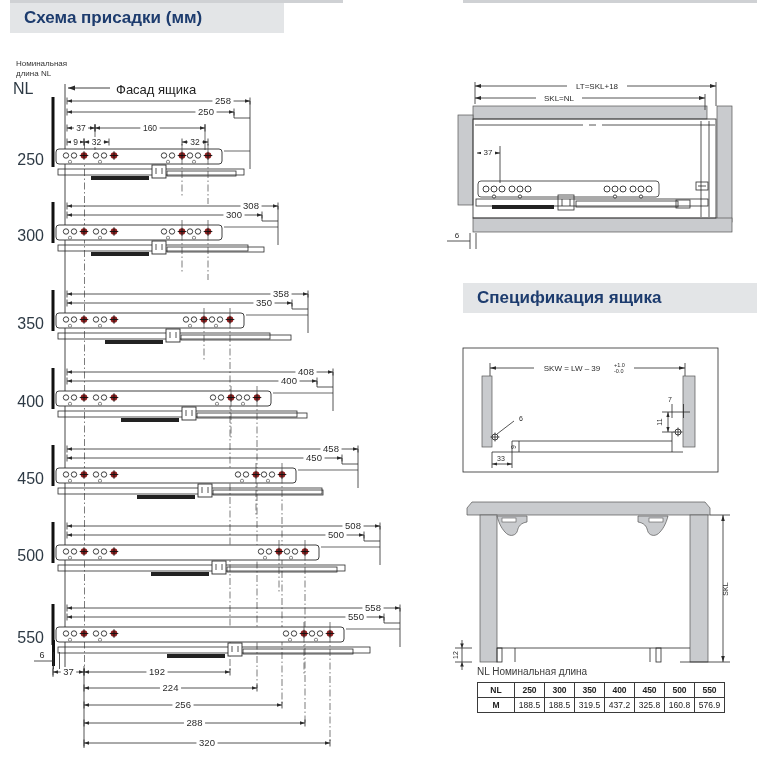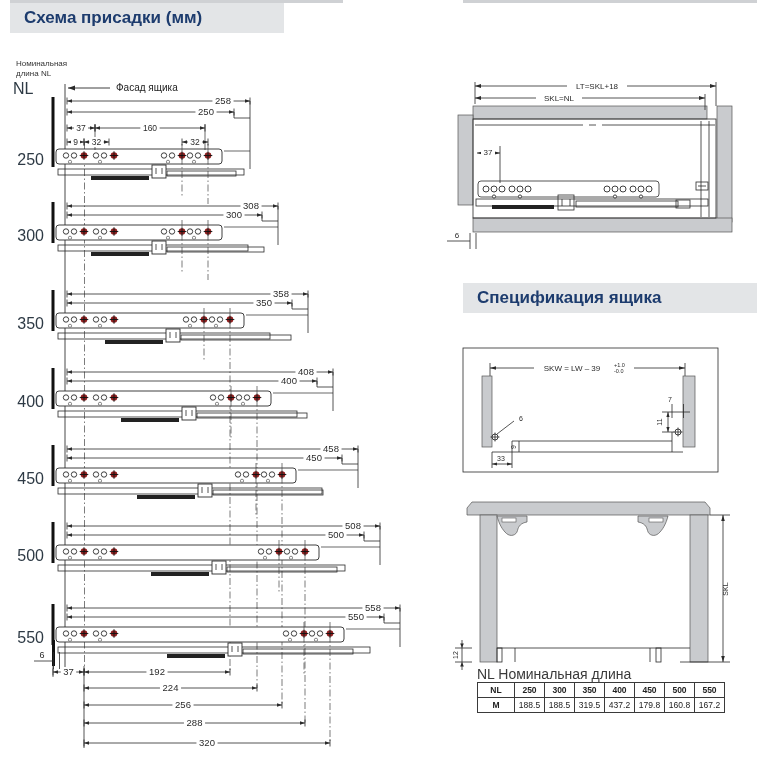--- a/index.html
+++ b/index.html
@@ -3,22 +3,22 @@
 <meta charset="utf-8">
 <style>
   html,body{margin:0;padding:0;background:#fff;}
   .page{position:relative;width:764px;height:761px;background:#fff;overflow:hidden;
         font-family:"Liberation Sans",sans-serif;}
   .band{position:absolute;height:30px;background:#e3e5e7;display:flex;align-items:center;}
   .band .t{font-size:17px;font-weight:bold;color:#1d3c6e;padding-left:14px;white-space:nowrap;}
   .band-top{position:absolute;height:3px;background:#cfd1d4;top:0;}
   .tnote{position:absolute;font-size:8px;color:#333;line-height:9.5px;}
   .nlbig{position:absolute;font-size:16px;color:#2e3a45;}
-  .facade{position:absolute;font-size:10px;color:#222;}
-  .spec-note{position:absolute;font-size:14px;color:#3a3a3a;}
+  .facade{position:absolute;font-size:13px;color:#222;}
+  .spec-note{position:absolute;font-size:10px;color:#3a3a3a;}
   table.spec{position:absolute;border-collapse:collapse;font-size:8.5px;color:#222;}
   table.spec td{border:1px solid #3a3a3a;text-align:center;width:29px;height:14px;padding:0;}
   table.spec td.h{width:36px;font-weight:bold;}
   table.spec tr.nlrow td{font-weight:bold;}
   svg{position:absolute;left:0;top:0;font-family:"Liberation Sans",sans-serif;}
   .ln{fill:none;stroke:#2a2a2a;stroke-width:0.8;}
   .gp{fill:#c9cbce;stroke:#555;stroke-width:0.7;}
   .hc{fill:#fff;stroke:#2a2a2a;stroke-width:0.9;}
   .dim{font-size:8px;fill:#2b2b2b;}
   .dimS{font-size:7px;fill:#2b2b2b;}
@@ -721,19 +721,19 @@
       <td>450</td>
       <td>500</td>
       <td>550</td>
     </tr>
     <tr>
       <td class="h">M</td>
       <td>188.5</td>
       <td>188.5</td>
       <td>319.5</td>
       <td>437.2</td>
-      <td>179.8</td>
+      <td>325.8</td>
       <td>160.8</td>
-      <td>167.2</td>
+      <td>576.9</td>
     </tr>
   </tbody>
     </table>
 </div>
 
 </body></html>

